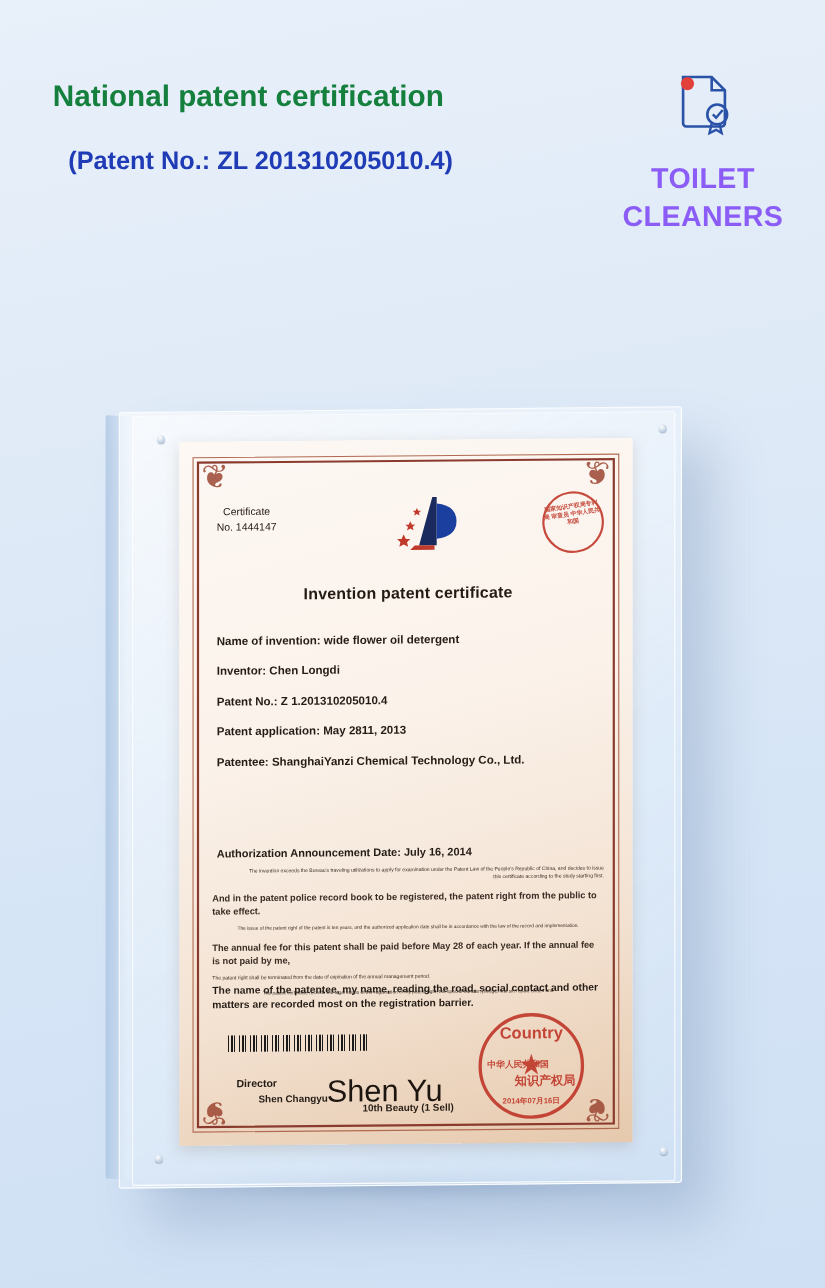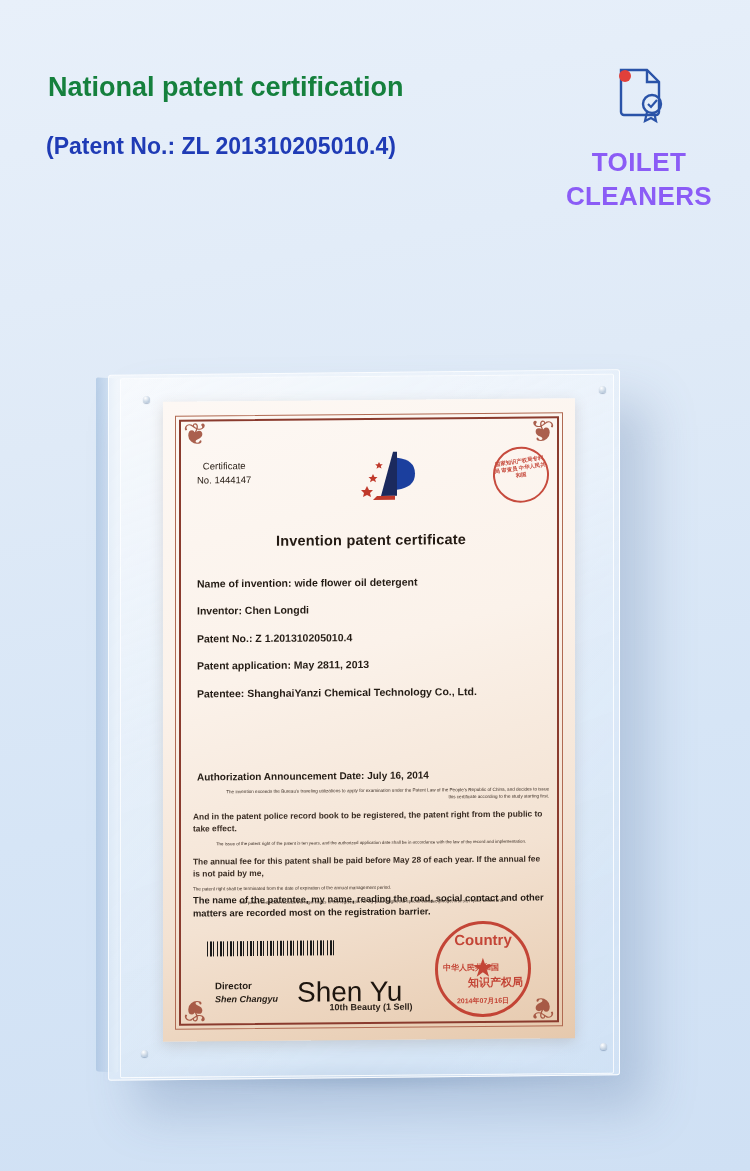--- a/index.html
+++ b/index.html
@@ -31,21 +31,21 @@
   }
   .h-sub {
     margin-top: 22px;
     margin-left: 14px;
     font-size: 27px;
     font-weight: bold;
     color: #15803d;
   }
   .h-patent {
     margin-top: 30px;
-    margin-left: 12px;
+    margin-left: 28px;
     font-size: 23px;
     font-weight: bold;
     color: #1f3bb5;
   }
 
   
   .badge {
     position: absolute;
     top: 62px;
     right: 36px;
@@ -276,21 +276,21 @@
 
   .director {
     position: absolute;
     left: 22px; top: 538px;
     font-size: 9.6px;
     font-weight: bold;
     text-align: left;
     line-height: 1.45;
     color: #241c15;
   }
-  .director .sig { font-style: italic; font-size: 9px; }
+  .director .sig { font-size: 9px; margin-left: 20px; }
   .signature {
     position: absolute;
     left: 104px; top: 536px;
     font-size: 28px;
     font-weight: normal;
     color: #1d150f;
   }
   .footer-line {
     position: absolute;
     left: 0; right: 0; bottom: 4px;

